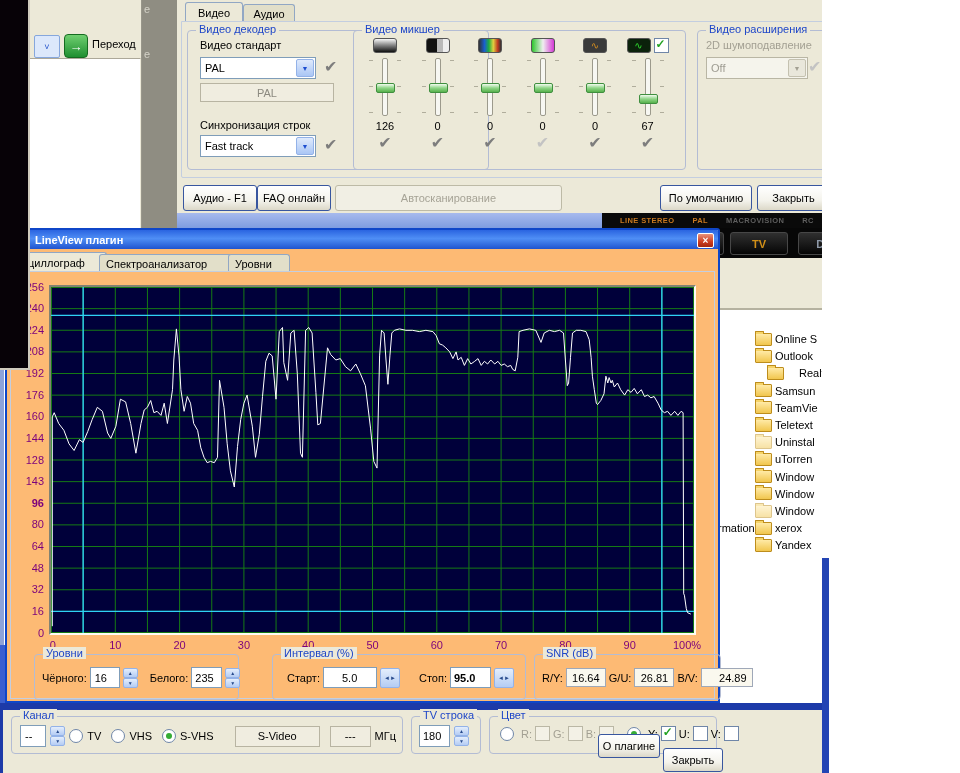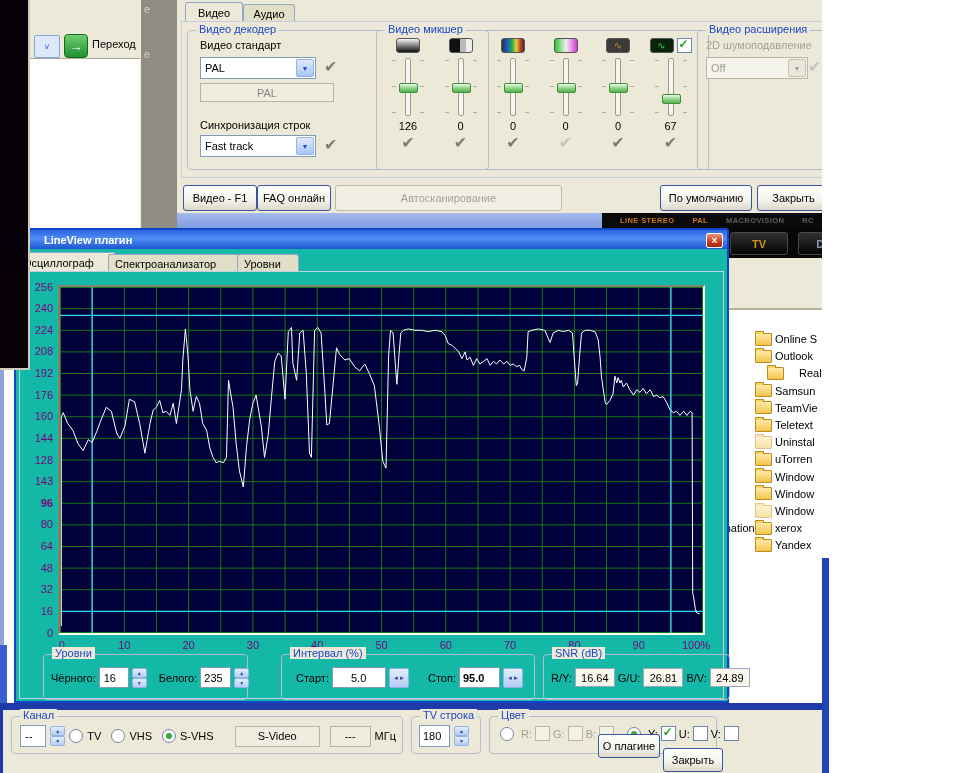--- a/index.html
+++ b/index.html
@@ -80,21 +80,21 @@
   .ic-luma-notch-icon{background:#0b220b;color:#2fe02f;}
   .vsl{position:relative;width:36px;height:62px;margin-top:3px;}
   .vsl .track{position:absolute;left:50%;top:2px;bottom:2px;width:4px;margin-left:-3px;background:#f7f7f2;border:1px solid #9c9a8c;border-radius:2px;}
   .vsl .tk{position:absolute;width:4px;height:1px;background:#b0ad9c;}
   .vsl .th{position:absolute;left:50%;width:17px;height:8px;margin-left:-9px;border:1px solid #3f8f3f;border-radius:2px;
     background:linear-gradient(180deg,#f2fbef,#8fd587 50%,#57b14c);}
   .mixval{margin-top:2px;}
   .mixchk{margin-top:3px;}
 
   
-  #lineview{left:14px;top:228px;width:715px;height:475px;background:#14b8a6;border:2px solid #0f46c8;border-radius:3px 3px 0 0;box-sizing:border-box;}
+  #lineview{left:5px;top:228px;width:715px;height:475px;background:#fdba74;border:2px solid #0f46c8;border-radius:3px 3px 0 0;box-sizing:border-box;}
   #lv-title{position:absolute;left:0;top:0;right:0;height:19px;border-radius:1px 1px 0 0;
     background:linear-gradient(180deg,#2a64e0,#4f8ef5 45%,#1f54cf);color:#fff;font-weight:bold;
     display:flex;align-items:center;padding-left:28px;}
   #lv-close{position:absolute;top:3px;right:4px;width:15px;height:13px;border:1px solid #fff;border-radius:2px;
     background:linear-gradient(180deg,#e8927c,#cd3c20 60%,#a52610);color:#fff;display:flex;align-items:center;justify-content:center;font-size:10px;font-weight:bold;}
   .lvtab{position:absolute;top:22px;height:19px;background:#ece9d8;border:1px solid #91a7c4;border-bottom:none;border-radius:3px 3px 0 0;display:flex;align-items:center;padding:0 6px;overflow:hidden;white-space:nowrap;}
   .lvtab.off{top:24px;height:17px;background:#e2dfc9;}
   #lv-body{position:absolute;left:3px;top:41px;right:3px;bottom:2px;border:1px solid #c3cee0;}
   #plotfr{position:absolute;left:42px;top:55px;width:647px;height:350px;border:2px solid;border-color:#828272 #fdfdf5 #fdfdf5 #828272;box-sizing:border-box;background:#00003a;}
   #yticks{position:absolute;left:2px;top:57px;width:35px;height:346px;color:#7b007b;}
@@ -232,21 +232,21 @@
         <span>PAL</span>
       </div>
       <div class="abs lbl" style="left:12px;top:88px;">Синхронизация строк</div>
       <div class="combo" style="left:12px;top:104px;width:110px;height:20px;">
         <span>Fast track</span>
         <span class="ar">▼</span>
       </div>
       <span class="chk abs" style="left:136px;top:106px;">✔</span>
     </div>
 
-    <div class="grp" style="left:199px;top:30px;width:331px;height:138px;">
+    <div class="grp" style="left:176px;top:30px;width:331px;height:138px;">
       <span class="cap">Видео микшер</span>
       <div id="mixer-cols" style="position:absolute;inset:0 8px;">
           <div class="mixcol" style="left: 0px;">
             <div style="display: flex; align-items: center; gap: 3px;">
               <div class="mic ic-brightness-icon"></div>
             </div>
             <div class="vsl">
               <div class="track"></div>
               <div class="tk" style="left: 2px; top: 4px;"></div>
               <div class="tk" style="right: 2px; top: 4px;"></div>
@@ -352,21 +352,21 @@
       <span class="cap">Видео расширения</span>
       <div class="abs lbl dim" style="left:8px;top:8px;">2D шумоподавление</div>
       <div class="combo dis" style="left:8px;top:26px;width:96px;height:20px;">
         <span>Off</span>
         <span class="ar">▼</span>
       </div>
       <span class="chk light abs" style="left:110px;top:28px;">✔</span>
     </div>
 
     <div class="xpbtn" style="left:6px;top:185px;width:72px;height:24px;">
-      <span>Видео - F1</span>
+      <span>Аудио - F1</span>
     </div>
     <div class="xpbtn" style="left:80px;top:185px;width:72px;height:24px;">
       <span>FAQ онлайн</span>
     </div>
     <div class="xpbtn dis" style="left:158px;top:185px;width:225px;height:24px;">
       <span>Автосканирование</span>
     </div>
     <div class="xpbtn" style="left:483px;top:185px;width:90px;height:24px;">
       <span>По умолчанию</span>
     </div>
@@ -578,21 +578,21 @@
     </div>
 
     <div class="grp" style="left:527px;top:424px;width:185px;height:44px;">
       <span class="cap">SNR (dB)</span>
       <div class="rowflex" id="snr-row" style="left:7px;top:13px;gap:3px;">
           <span class="btxt">R/Y:</span>
           <div class="ro" style="width: 38px; height: 17px; color: rgb(0, 0, 0); background: rgb(250, 248, 238); border-color: rgb(159, 168, 184);">16.64</div>
           <span class="btxt">G/U:</span>
           <div class="ro" style="width: 38px; height: 17px; color: rgb(0, 0, 0); background: rgb(250, 248, 238); border-color: rgb(159, 168, 184);">26.81</div>
           <span class="btxt">B/V:</span>
-          <div class="ro" style="width: 38px; height: 17px; color: rgb(0, 0, 0); background: rgb(250, 248, 238); border-color: rgb(159, 168, 184);">24.89</div>
+          <div class="ro" style="width: 38px; height: 17px; color: rgb(0, 0, 0); background: rgb(250, 248, 238); border-color: rgb(159, 168, 184); padding-left: 12px;">24.89</div>
         </div>
     </div>
   </div>
 
   <div class="abs" style="left:0;top:0;width:28px;height:368px;background:#070207;border-right:2px solid #cfcbbd;border-bottom:2px solid #cfcbbd;z-index:10;"></div>
 
   <div class="abs" style="left:822px;top:0;width:138px;height:558px;background:#fff;z-index:20;"></div>
   <div class="abs" style="left:829px;top:558px;width:131px;height:215px;background:#fff;z-index:20;"></div>
   <div class="abs" style="left:822px;top:558px;width:7px;height:215px;background:#2344b4;z-index:21;"></div>
 </div>

